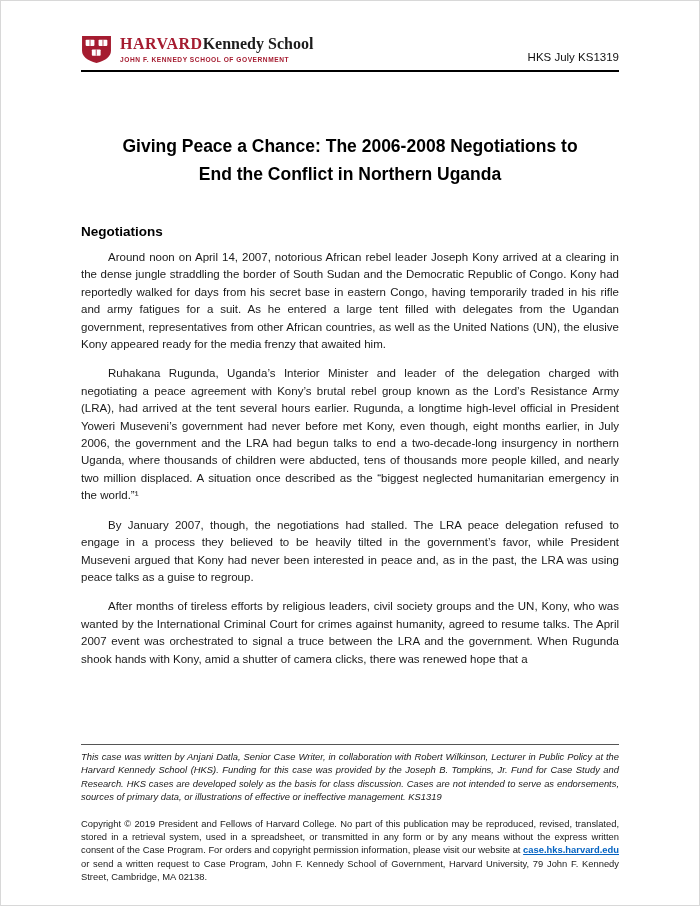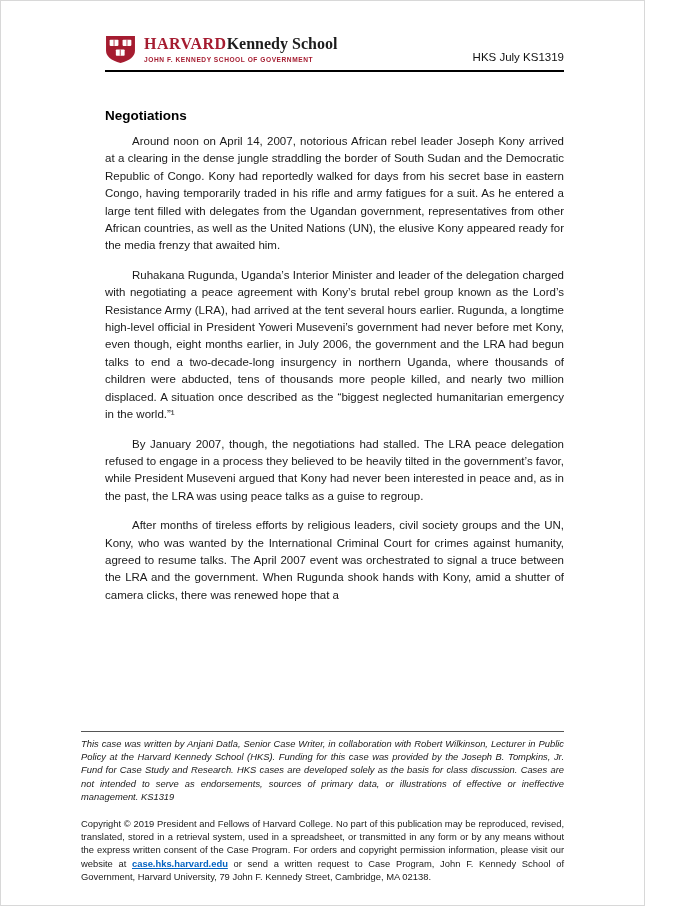--- a/index.html
+++ b/index.html
@@ -1,26 +1,26 @@
 <!DOCTYPE html>
 <html><head>
 <meta charset="utf-8">
 <style>
   html, body {
     margin: 0;
     padding: 0;
     background: #ffffff;
   }
   .page {
-    width: 645px;
+    width: 700px;
     height: 906px;
     box-sizing: border-box;
     background: #ffffff;
     border: 1px solid #d8d8d8;
-    padding: 34px 80px 0 104px;
+    padding: 34px 80px 0 80px;
     font-family: "Liberation Sans", sans-serif;
     color: #1a1a1a;
     position: relative;
     overflow: hidden;
   }
 
   
   .header-top {
     display: flex;
     justify-content: space-between;
@@ -160,20 +160,24 @@
         <div class="logo-main">
           <span class="logo-harvard">HARVARD</span><span class="logo-kennedy">Kennedy School</span>
         </div>
         <div class="logo-sub">JOHN F. KENNEDY SCHOOL OF GOVERNMENT</div>
       </div>
     </div>
     <div class="case-number">HKS July KS1319</div>
   </div>
   <hr class="header-rule">
 
+  <h1 class="title">
+    <span>Giving Peace a Chance: The 2006-2008 Negotiations to</span><br>
+    <span>End the Conflict in Northern Uganda</span>
+  </h1>
 
   <h2 class="section-heading">Negotiations</h2>
 
   <p class="body-para">Around noon on April 14, 2007, notorious African rebel leader Joseph Kony arrived at a clearing in the dense jungle straddling the border of South Sudan and the Democratic Republic of Congo. Kony had reportedly walked for days from his secret base in eastern Congo, having temporarily traded in his rifle and army fatigues for a suit. As he entered a large tent filled with delegates from the Ugandan government, representatives from other African countries, as well as the United Nations (UN), the elusive Kony appeared ready for the media frenzy that awaited him.</p>
   <p class="body-para">Ruhakana Rugunda, Uganda’s Interior Minister and leader of the delegation charged with negotiating a peace agreement with Kony’s brutal rebel group known as the Lord’s Resistance Army (LRA), had arrived at the tent several hours earlier. Rugunda, a longtime high-level official in President Yoweri Museveni’s government had never before met Kony, even though, eight months earlier, in July 2006, the government and the LRA had begun talks to end a two-decade-long insurgency in northern Uganda, where thousands of children were abducted, tens of thousands more people killed, and nearly two million displaced. A situation once described as the “biggest neglected humanitarian emergency in the world.”¹</p>
   <p class="body-para">By January 2007, though, the negotiations had stalled. The LRA peace delegation refused to engage in a process they believed to be heavily tilted in the government’s favor, while President Museveni argued that Kony had never been interested in peace and, as in the past, the LRA was using peace talks as a guise to regroup.</p>
   <p class="body-para">After months of tireless efforts by religious leaders, civil society groups and the UN, Kony, who was wanted by the International Criminal Court for crimes against humanity, agreed to resume talks. The April 2007 event was orchestrated to signal a truce between the LRA and the government. When Rugunda shook hands with Kony, amid a shutter of camera clicks, there was renewed hope that a</p>
 
   <div class="footer">
     <hr class="footnote-rule">

